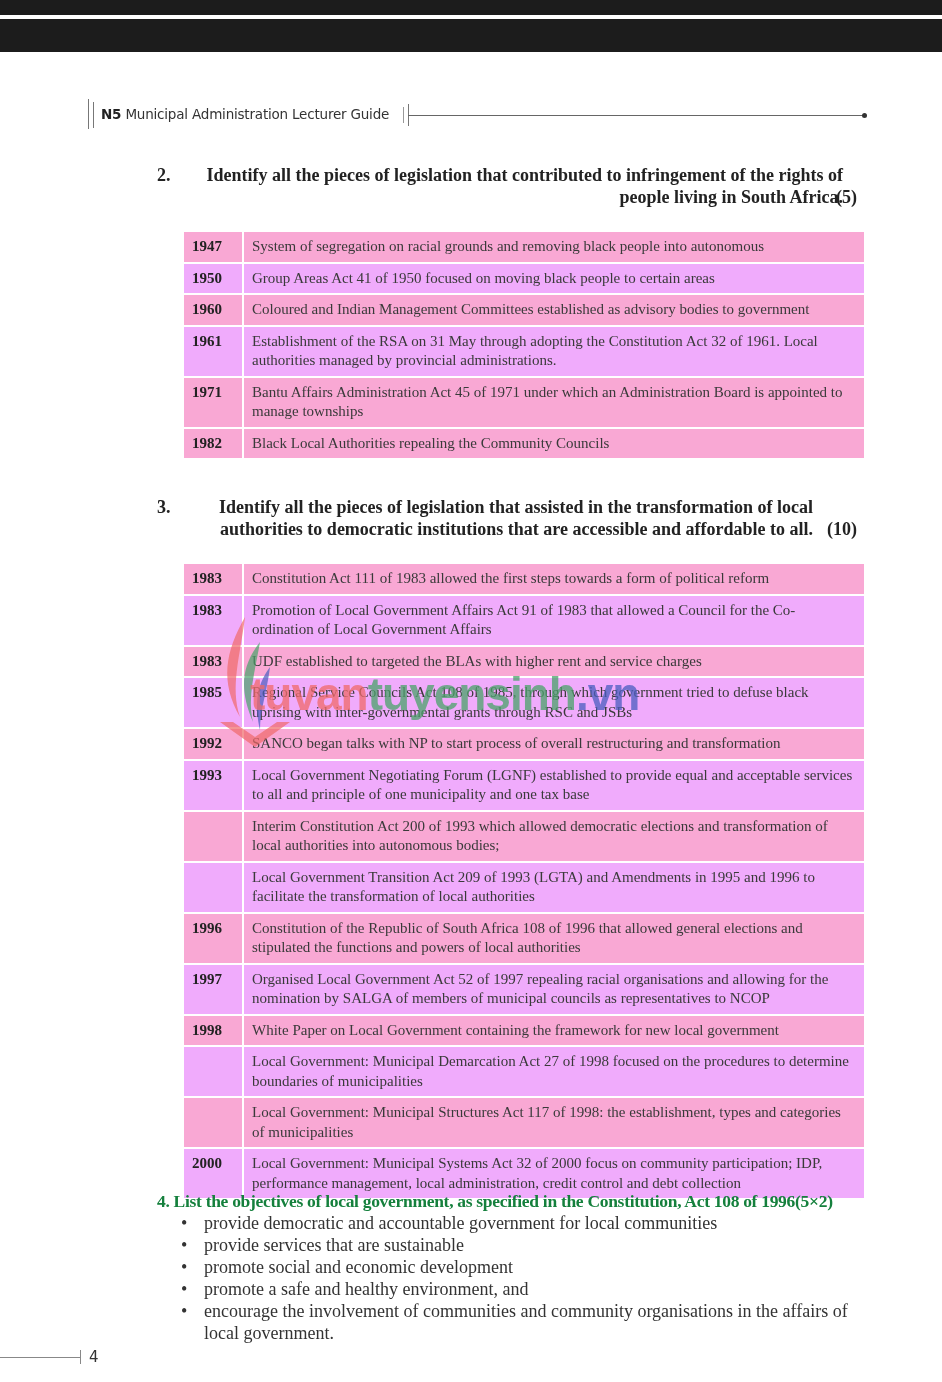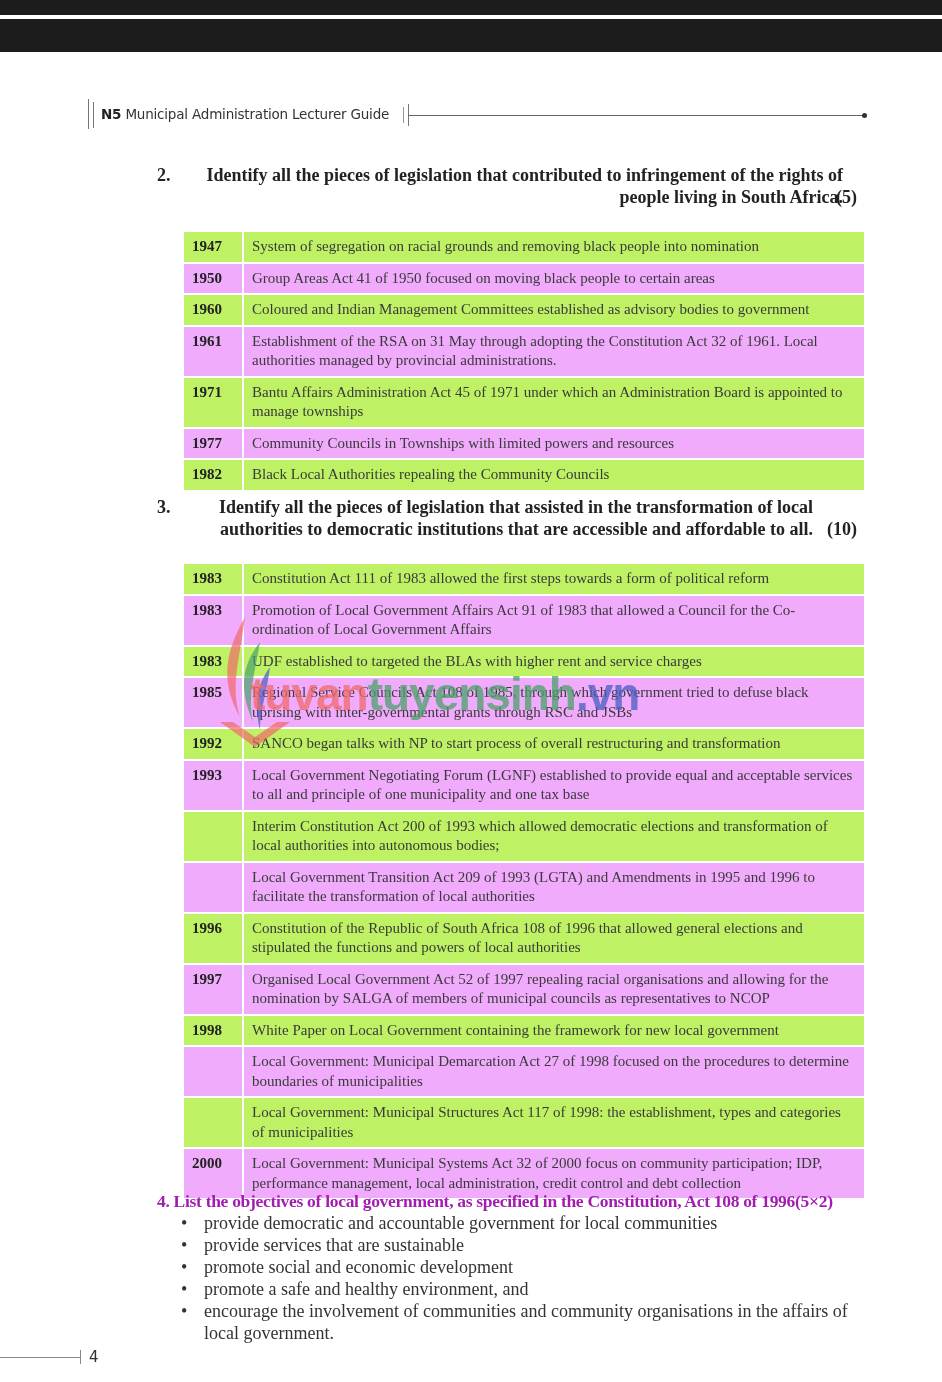--- a/index.html
+++ b/index.html
@@ -31,25 +31,25 @@
   .q-num { position: absolute; left: 0; top: 0; }
   .q-text { margin-left: 36px; display: block; text-align: right; }
   .q-marks { position: absolute; right: 10px; bottom: 0; }
 
   table.leg {
     position: absolute; left: 182px; width: 684px; border-collapse: collapse;
     font-size: 15px; line-height: 19.5px; color: #3a3a3a;
   }
   table.leg td { border: 2px solid #ffffff; vertical-align: top; padding: 5px 8px 5px 8px; }
   table.leg td.yr { width: 42px; font-weight: bold; color: #222; text-align: left; }
-  table.leg tr.dark td { background: #bef264; }
+  table.leg tr.dark td { background: #f9a8d4; }
   table.leg tr.light td { background: #f0abfc; }
 
   .q4 { position: absolute; left: 157px; top: 1190px; width: 720px; }
-  .q4-title { font-weight: bold; font-size: 17.5px; line-height: 22px; color: #a21caf; letter-spacing: -0.3px; white-space: nowrap; }
+  .q4-title { font-weight: bold; font-size: 17.5px; line-height: 22px; color: #15803d; letter-spacing: -0.3px; white-space: nowrap; }
   .q4 ul { list-style: none; margin: 0; padding: 0 0 0 24px; }
   .q4 li { position: relative; padding-left: 23px; font-size: 18px; line-height: 22px; color: #333; }
   .q4 li .bullet { position: absolute; left: 0; top: 0; }
 
   .footer-line { position: absolute; left: 0; top: 1357px; width: 80px; height: 1px; background: #888; }
   .footer-tick { position: absolute; left: 80px; top: 1350px; width: 1px; height: 14px; background: #888; }
   .page-num { position: absolute; left: 89px; top: 1348px; font-family: "DejaVu Sans", sans-serif; font-size: 15px; color: #333; }
 
   .watermark { position: absolute; left: 215px; top: 612px; width: 470px; height: 140px; pointer-events: none; }
   .wm-text {
@@ -77,41 +77,37 @@
 <div class="question" style="top:164px;">
   <span class="q-num">2.</span>
   <span class="q-text" style="width:650px;">Identify all the pieces of legislation that contributed to infringement of the rights of people living in South Africa.</span>
   <span class="q-marks">(5)</span>
 </div>
 
 <table class="leg" id="t2" style="top:230px;">
     <tbody>
       <tr class="dark">
         <td class="yr">1947</td>
-        <td>System of segregation on racial grounds and removing black people into nomination</td>
+        <td>System of segregation on racial grounds and removing black people into autonomous</td>
       </tr>
       <tr class="light">
         <td class="yr">1950</td>
         <td>Group Areas Act 41 of 1950 focused on moving black people to certain areas</td>
       </tr>
       <tr class="dark">
         <td class="yr">1960</td>
         <td>Coloured and Indian Management Committees established as advisory bodies to government</td>
       </tr>
       <tr class="light">
         <td class="yr">1961</td>
         <td>Establishment of the RSA on 31 May through adopting the Constitution Act 32 of 1961. Local authorities managed by provincial administrations.</td>
       </tr>
       <tr class="dark">
         <td class="yr">1971</td>
         <td>Bantu Affairs Administration Act 45 of 1971 under which an Administration Board is appointed to manage townships</td>
-      </tr>
-      <tr class="light">
-        <td class="yr">1977</td>
-        <td>Community Councils in Townships with limited powers and resources</td>
       </tr>
       <tr class="dark">
         <td class="yr">1982</td>
         <td>Black Local Authorities repealing the Community Councils</td>
       </tr>
     </tbody>
   </table>
 
 <div class="question" style="top:496px;">
   <span class="q-num">3.</span>

